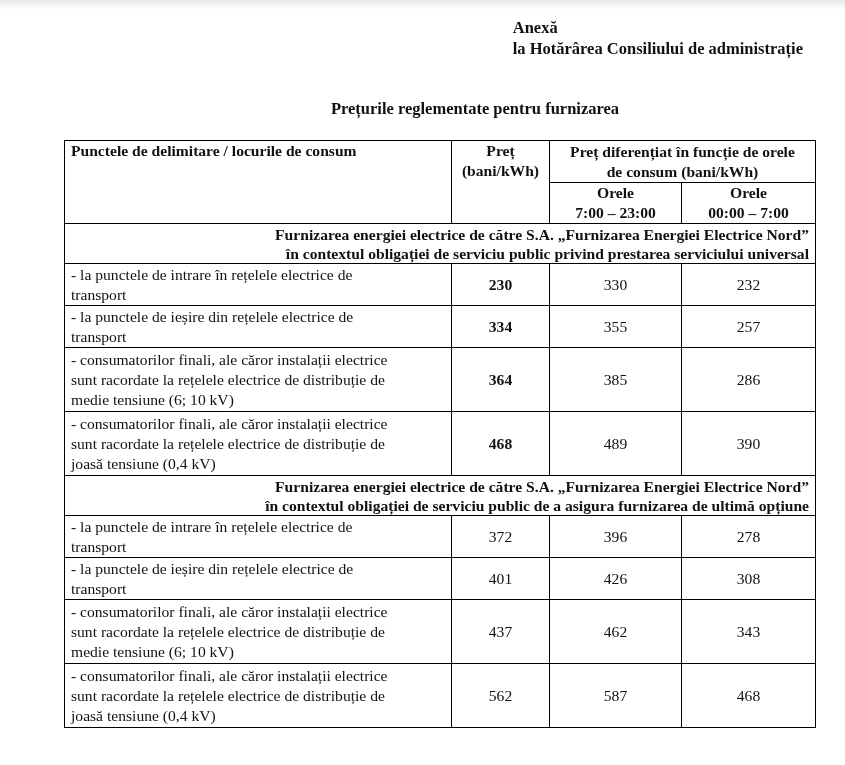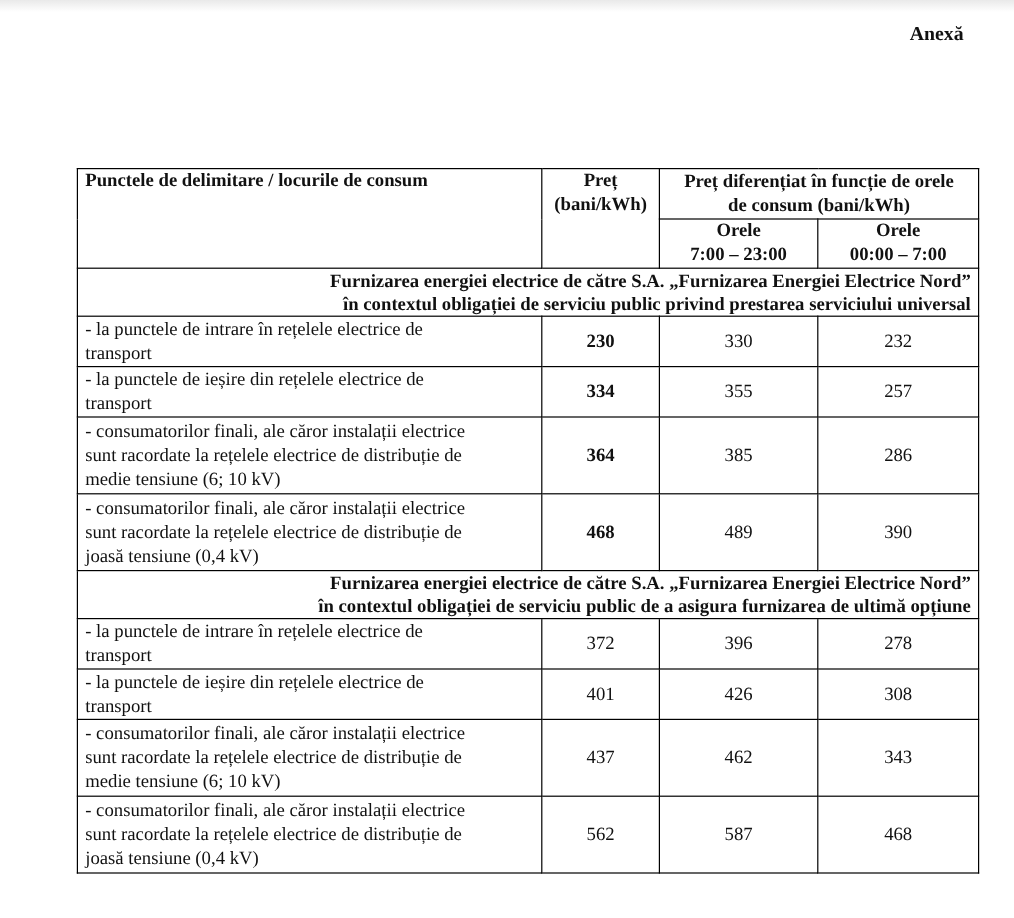--- a/index.html
+++ b/index.html
@@ -32,23 +32,25 @@
   tr.r2 { height: 42px; }
   tr.r3 { height: 64px; }
 </style>
 </head>
 <body>
 
 <div class="topshade"></div>
 
 <div class="annex">
   <div>Anexă</div>
+  <div>la Hotărârea Consiliului de administrație</div>
 </div>
 
 <div class="title">
+  <div>Prețurile reglementate pentru furnizarea</div>
 </div>
 
 <table class="prices">
   <tbody>
       <tr class="h1">
     <th class="c1 hdr-left" rowspan="2">
       <span>Punctele de delimitare / locurile de consum</span>
     </th>
     <th class="c2 center" rowspan="2" style="vertical-align:top;">
       <div>Preț</div>

